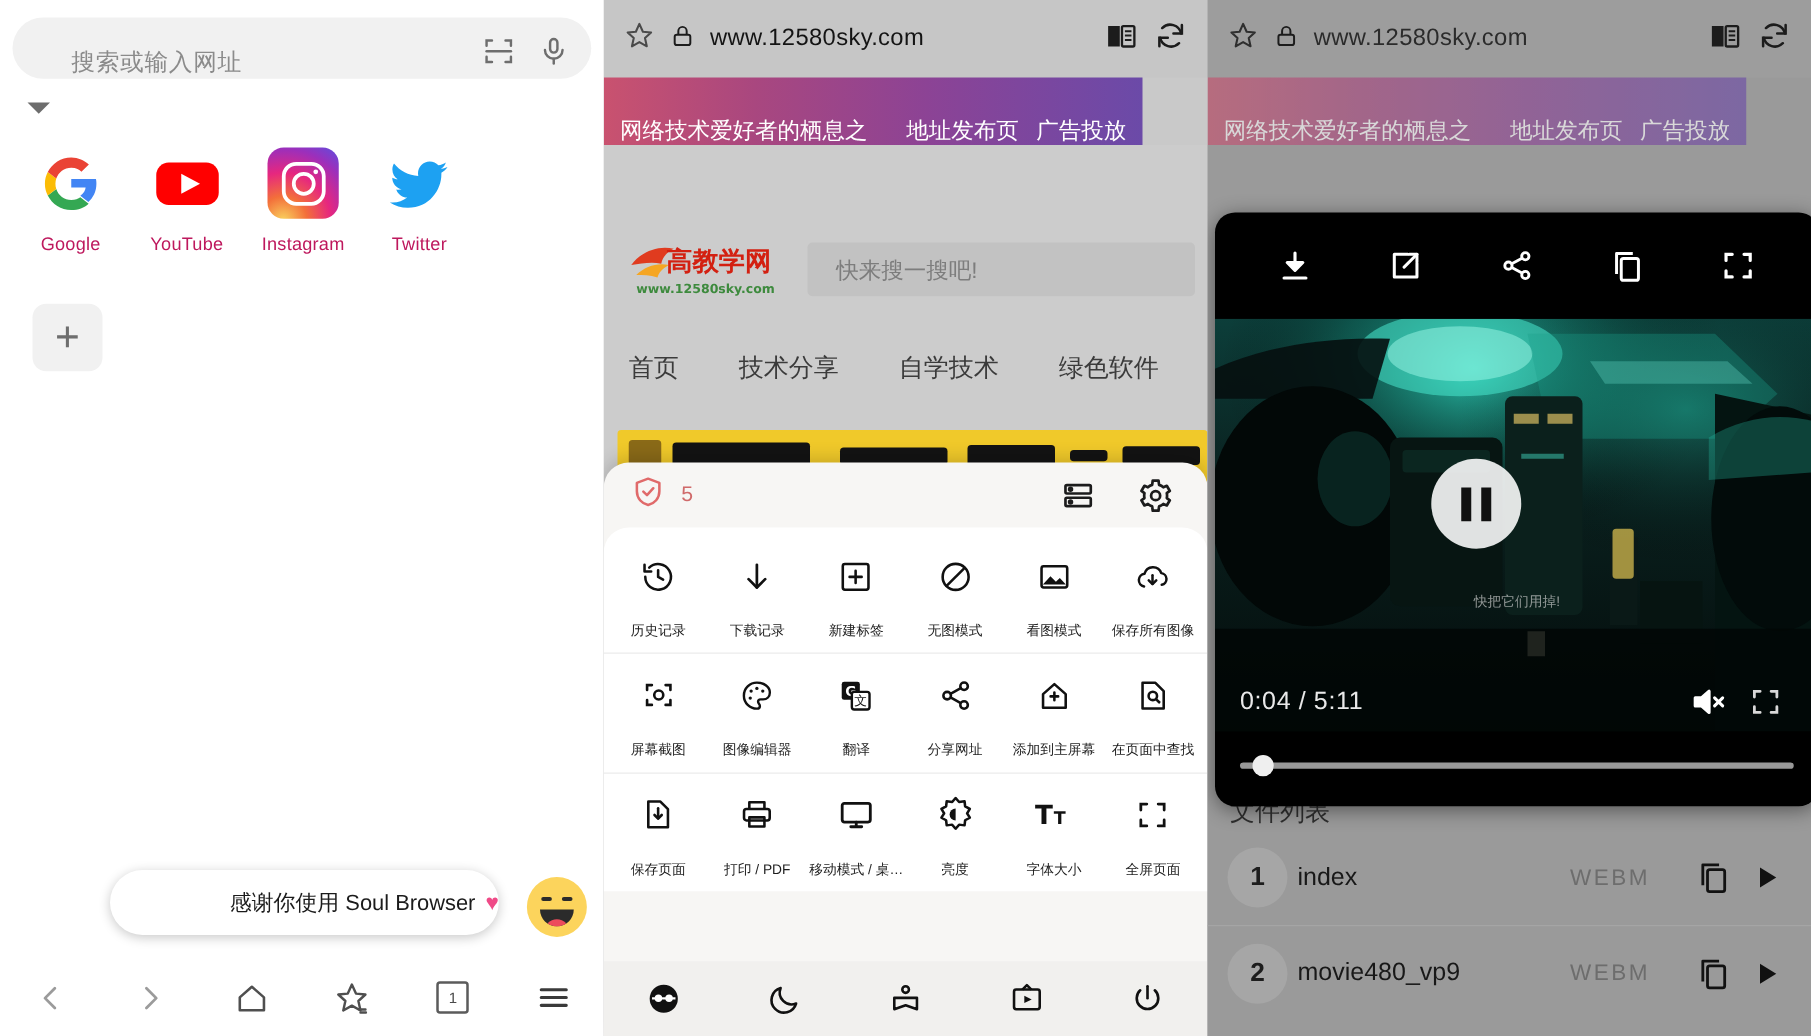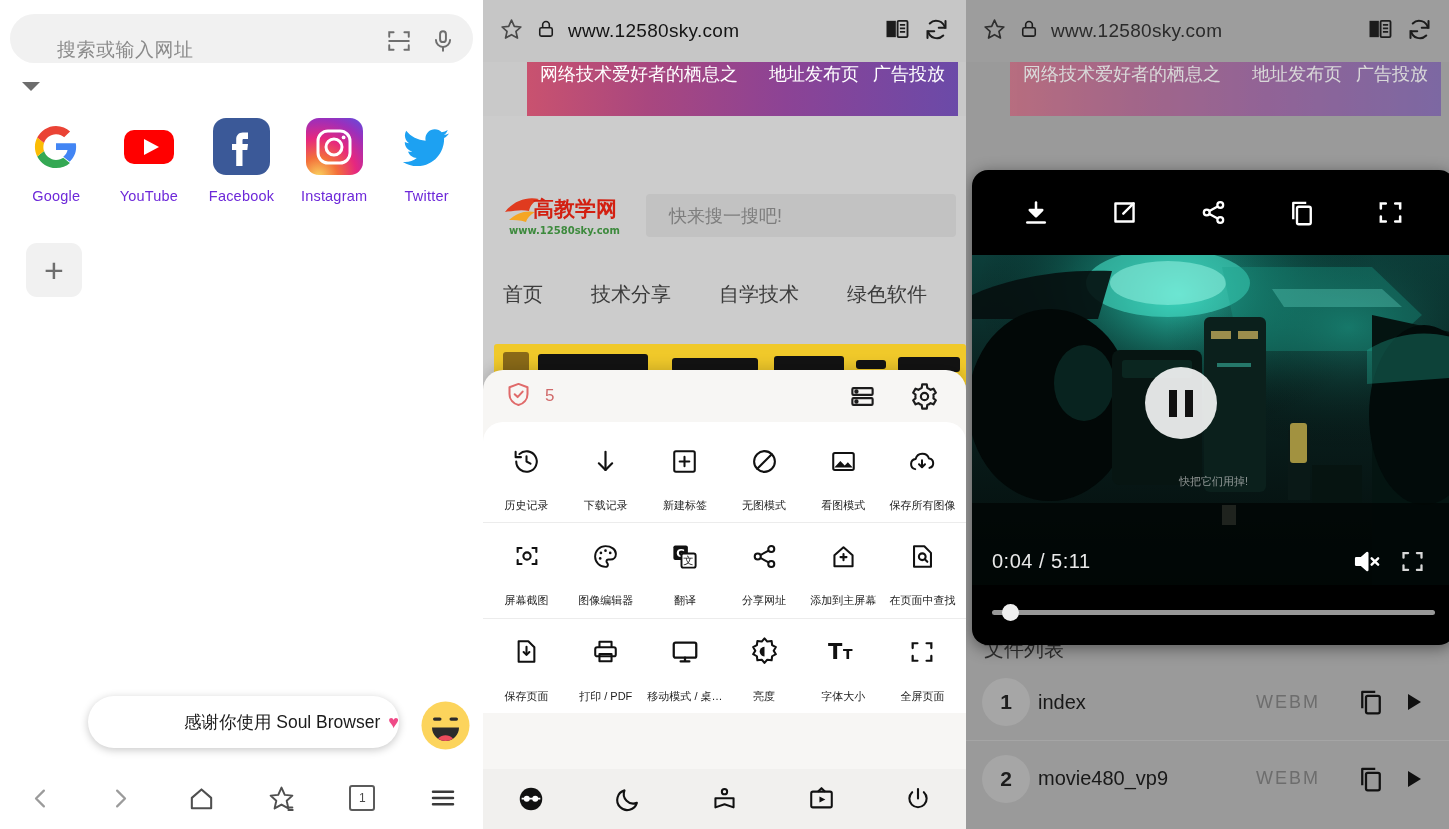--- a/index.html
+++ b/index.html
@@ -20,21 +20,21 @@
   .omnibox .ph { flex: 1; padding-left: 47px; color: #8b8b8b; font-size: 19px; letter-spacing: .5px; }
   .omnibox .ic { width: 44px; height: 44px; display: flex; align-items: center; justify-content: center; }
   .omnibox .ic:last-child { margin-right: 8px; }
   .caret { position: absolute; left: 22px; top: 82px; width: 0; height: 0;
            border-left: 9px solid transparent; border-right: 9px solid transparent;
            border-top: 9px solid #6d6d6d; }
   .tiles { position: absolute; left: 10px; top: 118px; width: 463px; display: flex; }
   .tile { width: 93px; display: flex; flex-direction: column; align-items: center; }
   .tile .glyph { width: 57px; height: 57px; border-radius: 13px; display: flex; align-items: center;
                  justify-content: center; overflow: hidden; }
-  .tile .lbl { margin-top: 13px; font-size: 14.5px; color: #6d28d9; letter-spacing: .2px; }
+  .tile .lbl { margin-top: 13px; font-size: 14.5px; color: #be185d; letter-spacing: .2px; }
   .addtile { position: absolute; left: 26px; top: 243px; width: 56px; height: 54px;
              background: #f1f1f1; border-radius: 11px; display: flex; align-items: center;
              justify-content: center; color: #6e6e6e; font-size: 34px; font-weight: 300; line-height: 1; }
   .toast { position: absolute; left: 88px; top: 696px; width: 311px; height: 52px;
            background: #ffffff; border-radius: 27px; display: flex; align-items: center;
            justify-content: flex-end; gap: 8px; font-size: 17.5px; color: #1b1b1b;
            box-shadow: 0 2px 9px rgba(0,0,0,.22); }
   .toast .heart { color: #ef4a87; font-size: 18px; }
   .emoji { position: absolute; left: 420px; top: 700px; width: 51px; height: 51px; }
   .bnav { position: absolute; left: 0; bottom: 0; width: 483px; height: 62px;
@@ -44,21 +44,21 @@
               display: flex; align-items: center; justify-content: center;
               font-size: 12px; color: #4a4a4a; }
 
   
   .p2 { background: #c9c9c9; }
   .urlbar { position: absolute; left: 0; top: 0; width: 483px; height: 62px;
             background: #c6c6c6; display: flex; align-items: center; padding: 0 16px; gap: 12px; }
   .urlbar .url { flex: 1; font-size: 19px; color: #141414; letter-spacing: .3px; }
   .sitebar { position: absolute; left: 0; top: 62px; width: 431px; height: 54px;
              background: linear-gradient(90deg,#c9526f 0%, #a9477f 28%, #8c4395 60%, #6b4aa8 100%);
-             display: flex; align-items: flex-start; padding: 0 13px; color: #ffffff; font-size: 18px; margin-left: 44px; }
+             display: flex; align-items: flex-end; padding: 0 13px; color: #ffffff; font-size: 18px; }
   .sitebar .t { flex: 1; }
   .sitebar .l { margin-left: 14px; }
   .sitebody { position: absolute; left: 0; top: 116px; width: 483px; bottom: 0; background: #cccccc; }
   .logo { position: absolute; left: 20px; top: 74px; width: 124px; height: 50px; }
   .searchfield { position: absolute; left: 163px; top: 78px; width: 310px; height: 43px;
                  background: #c2c2c2; border-radius: 4px; display: flex; align-items: center;
                  padding-left: 23px; color: #7d7d7d; font-size: 18px; }
   .sitenav { position: absolute; left: 0; top: 150px; width: 483px; height: 56px;
              display: flex; align-items: center; padding-left: 20px; gap: 48px;
              font-size: 20px; color: #3b3b3b; }
@@ -164,28 +164,20 @@
         <div class="lbl">Google</div>
       </div>
       <div class="tile">
         <div class="glyph" style="background:#ffffff;">
           <svg width="52" height="40" viewBox="0 0 52 40">
             <rect x="1" y="3" width="50" height="34" rx="10" fill="#FF0000"></rect>
             <polygon points="21,12 36,20 21,28" fill="#ffffff"></polygon>
           </svg>
         </div>
         <div class="lbl">YouTube</div>
-      </div>
-      <div class="tile">
-        <div class="glyph" style="background:#3b5998;">
-          <svg width="52" height="52" viewBox="0 0 52 52">
-            <path fill="#ffffff" d="M33 18h-4.2c-.8 0-1.3.5-1.3 1.3V23H33l-.7 6h-4.8v16h-6.3V29H17v-6h4.2v-4.6c0-4.1 2.6-6.9 6.6-6.9H33z"></path>
-          </svg>
-        </div>
-        <div class="lbl">Facebook</div>
       </div>
       <div class="tile">
         <div class="glyph" style="background:radial-gradient(circle at 22% 102%, #f9d25e 0%, #f36f3a 26%, #e6277f 52%, #9c2fbb 78%, #5b4fe0 100%);">
           <svg width="40" height="40" viewBox="0 0 40 40" fill="none" stroke="#ffffff" stroke-width="3">
             <rect x="4" y="4" width="32" height="32" rx="10"></rect>
             <circle cx="20" cy="20" r="8"></circle>
             <circle cx="29.6" cy="10.4" r="1.9" fill="#ffffff" stroke="none"></circle>
           </svg>
         </div>
         <div class="lbl">Instagram</div>

